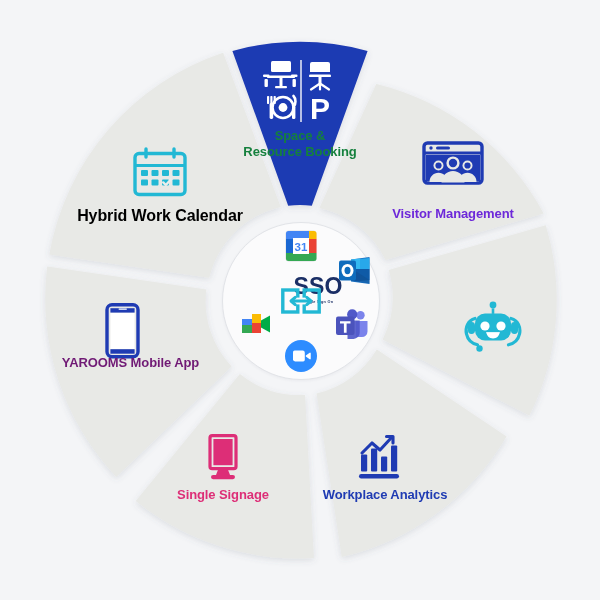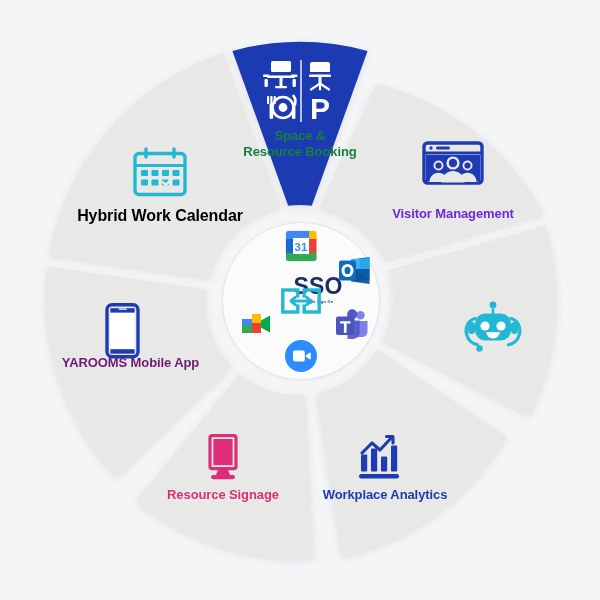--- a/index.html
+++ b/index.html
@@ -279,21 +279,21 @@
   <div class="seg-label" style="left:300px;top:487px;width:170px;font-size:13px;color:#1f3bb3;">Workplace Analytics</div>
 
   <div class="seg-icon" style="left:203px;top:434px;">
     <svg width="40" height="48" viewBox="0 0 40 48">
       <rect x="7" y="1.6" width="26" height="33" rx="2.2" fill="none" stroke="#dd2e77" stroke-width="3.2"></rect>
       <rect x="10.4" y="5" width="19.2" height="26.2" fill="#dd2e77"></rect>
       <path d="M15.5 34.5h9l2.5 6.5h-14z" fill="#dd2e77"></path>
       <rect x="8" y="41" width="24" height="4.2" rx="2.1" fill="#dd2e77"></rect>
     </svg>
   </div>
-  <div class="seg-label" style="left:143px;top:487px;width:160px;font-size:13px;color:#dd2e77;">Resource Signage</div>
+  <div class="seg-label" style="left:143px;top:487px;width:160px;font-size:13px;color:#dd2e77;">Single Signage</div>
 
   <div class="seg-icon" style="left:105px;top:303px;">
     <svg width="36" height="56" viewBox="0 0 36 56">
       <rect x="2" y="1.8" width="31" height="52" rx="5" fill="none" stroke="#1f3bb3" stroke-width="3.4"></rect>
       <rect x="5.4" y="9.6" width="24.2" height="36.6" fill="#ffffff"></rect>
       <rect x="13.5" y="5.2" width="8.5" height="1.8" rx="0.9" fill="#1f3bb3"></rect>
       <path d="M5.4 5.2h24.2v4.4H5.4z" fill="#1f3bb3"></path>
       <path d="M5.4 46.2h24.2v4.5H5.4z" fill="#1f3bb3"></path>
       <rect x="13.5" y="5.2" width="8.5" height="1.8" rx="0.9" fill="#c9d3f0"></rect>
     </svg>

